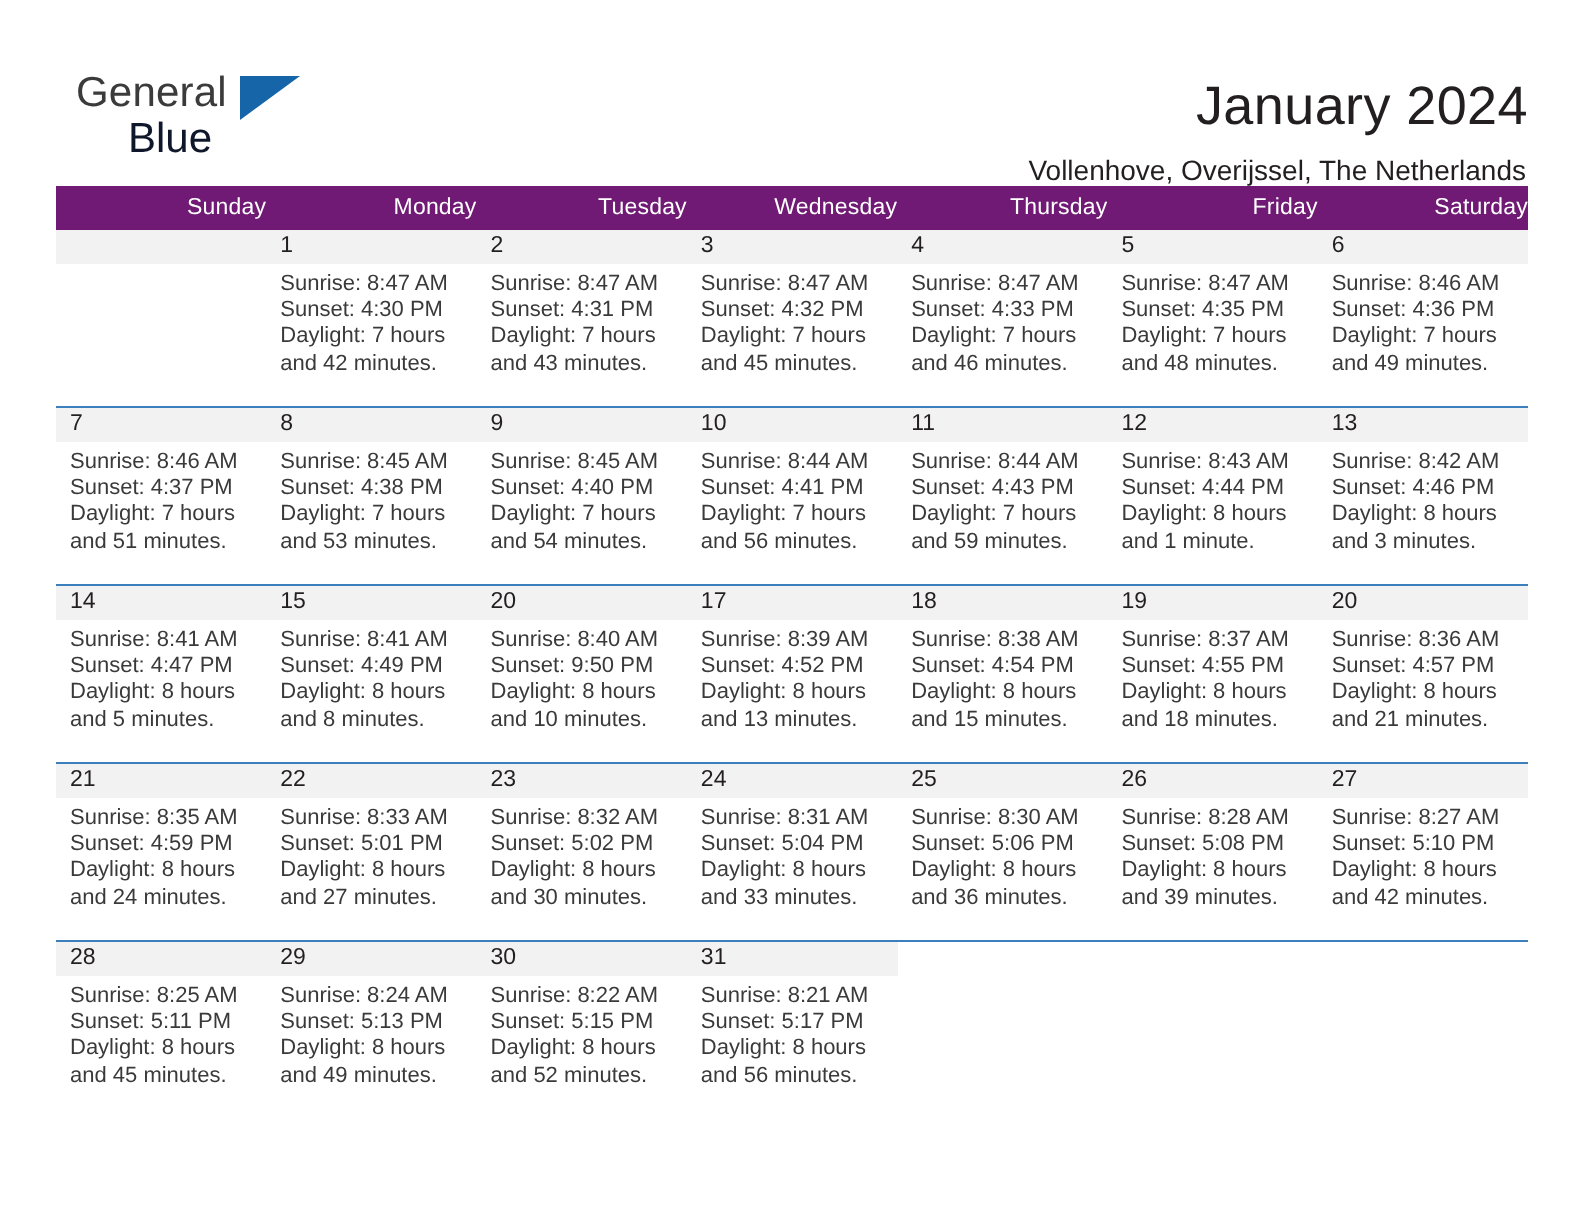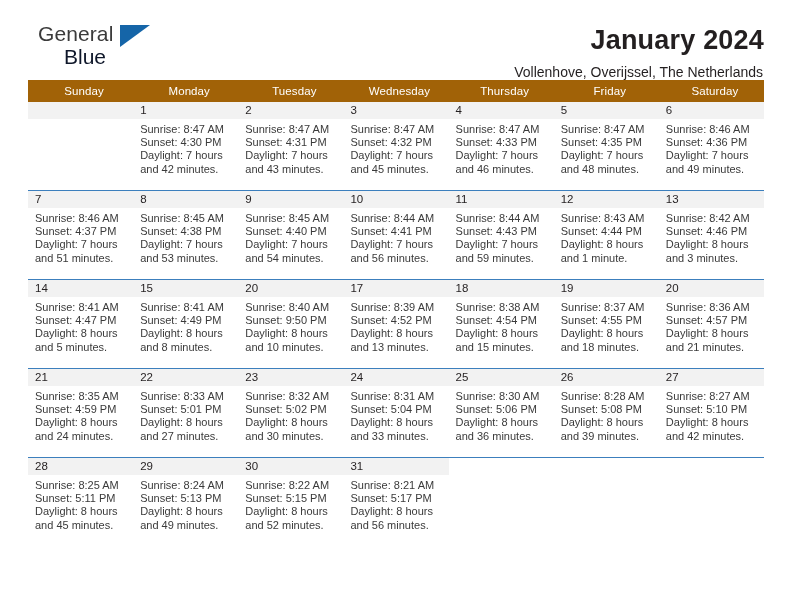--- a/index.html
+++ b/index.html
@@ -13,21 +13,21 @@
     background: #ffffff;
     font-family: "Liberation Sans", sans-serif;
     color: #231f20;
     overflow: hidden;
   }
   .page {
     position: relative;
     width: 792px;
     height: 543px;
     box-sizing: border-box;
-    padding: 0 28px;
+    padding: 13px 28px;
   }
 
   
   .topbar {
     display: flex;
     align-items: flex-start;
     justify-content: space-between;
     padding-top: 22px;
     height: 72px;
     box-sizing: border-box;
@@ -61,21 +61,21 @@
     height: 0;
     border-left: 30px solid #1565a8;
     border-bottom: 22px solid transparent;
   }
   .titles {
     text-align: right;
     padding-top: 2px;
   }
   .cal-title {
     font-size: 27px;
-    font-weight: bold;
+    font-weight: normal;
     color: #231f20;
     line-height: 32px;
     margin: 0;
     letter-spacing: .2px;
   }
   .cal-subtitle {
     font-size: 14px;
     color: #231f20;
     line-height: 20px;
     margin: 6px 1px 0 0;
@@ -85,25 +85,25 @@
   
   .calendar {
     width: 736px;
     margin-top: 8px;
     border-collapse: collapse;
     table-layout: fixed;
   }
   .calendar col { width: 105.14px; }
 
   thead th {
-    background: #a16207;
+    background: #701a75;
     color: #ffffff;
     font-size: 11.5px;
     font-weight: normal;
-    text-align: center;
+    text-align: right;
     padding: 5px 0 5px 7px;
     height: 20px;
     box-sizing: border-box;
     letter-spacing: .1px;
   }
 
   tbody td {
     vertical-align: top;
     padding: 0;
     border-top: 1px solid #3c7fbd;

